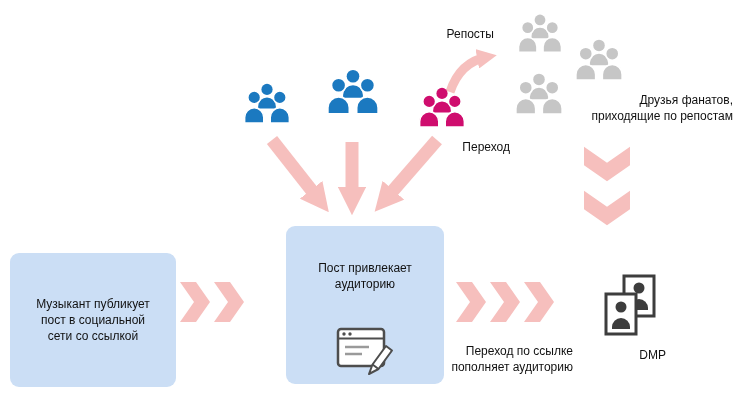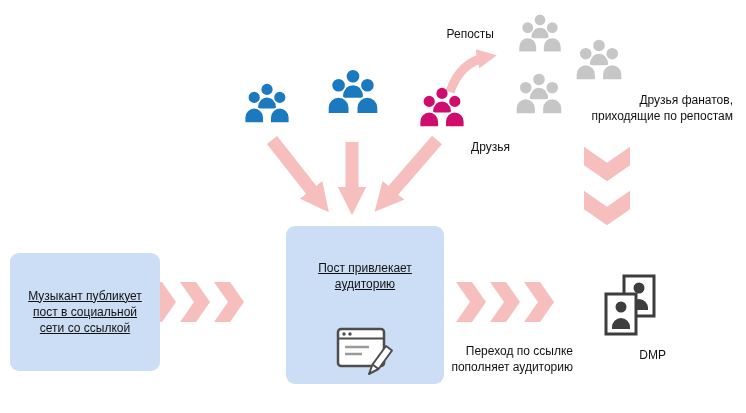--- a/index.html
+++ b/index.html
@@ -7,21 +7,21 @@
     position:relative;width:746px;height:413px;overflow:hidden;background:#fff;
     font-family:"Liberation Sans","DejaVu Sans",sans-serif;font-size:12px;color:#111;
     --box-fill:#cbdef5;--blue:#1b79c0;--pink:#cf0d6e;--gray:#c6c6c6;--arrow:#f6bfbd;--outline:#4d4d4d;
   }
   svg.layer{position:absolute;left:0;top:0;width:746px;height:413px;pointer-events:none}
   .abs{position:absolute}
   .lbl{position:absolute;line-height:1.3;text-align:right}
   .pre{white-space:pre-line;text-align:right}
   .box{
     position:absolute;background:var(--box-fill);border-radius:9px;
-    display:flex;align-items:center;justify-content:center;text-align:center;line-height:1.35;text-decoration:underline;
+    display:flex;align-items:center;justify-content:center;text-align:center;line-height:1.35;
   }
   .box-col{flex-direction:column;justify-content:flex-start;align-items:center}
   .ppl{position:absolute}
   use.blue{fill:var(--blue)}
   use.pink{fill:var(--pink)}
   use.gray{fill:var(--gray)}
   .arrline{stroke:var(--arrow);stroke-width:13;fill:none}
   .arrcurve{stroke:var(--arrow);stroke-width:9;fill:none}
   .chev{fill:var(--arrow)}
   #mk path{fill:var(--arrow)}
@@ -86,27 +86,27 @@
     <use href="#sym-people" class="gray"></use>
   </svg>
   <svg class="ppl" style="left:574px;top:38px" width="50" height="43" viewBox="0 0 60 52">
     <use href="#sym-people" class="gray"></use>
   </svg>
   <svg class="ppl" style="left:514px;top:72px" width="50" height="43" viewBox="0 0 60 52">
     <use href="#sym-people" class="gray"></use>
   </svg>
 
   <div class="lbl" style="left:430px;top:27px;width:64px">Репосты</div>
-  <div class="lbl" style="left:420px;top:140px;width:90px">Друзья</div>
+  <div class="lbl" style="left:420px;top:140px;width:90px">Переход</div>
   <div class="lbl pre" style="left:573px;top:93px;width:160px">Друзья фанатов,
 приходящие по репостам</div>
   <div class="lbl" style="left:425px;top:344px;width:148px">Переход по ссылке пополняет аудиторию</div>
   <div class="lbl dmp-lbl" style="left:598px;top:348px;width:68px">DMP</div>
 
-  <div class="box" style="left:10px;top:253px;width:126px;height:94px;padding:12px">
+  <div class="box" style="left:10px;top:253px;width:126px;height:94px;padding:20px">
     <div>Музыкант публикует пост в социальной сети со ссылкой</div>
   </div>
 
   <div class="box box-col" style="left:286px;top:226px;width:158px;height:158px;padding-top:34px;box-sizing:border-box">
     <div style="width:120px">Пост привлекает аудиторию</div>
     <svg class="abs" style="left:50%;bottom:8px;transform:translateX(-50%)" width="60" height="52" viewBox="0 0 60 52">
       <rect x="3" y="5" width="46" height="37" rx="3" fill="#fff" stroke="#4d4d4d" stroke-width="2.5"></rect>
       <line x1="3" y1="14.5" x2="49" y2="14.5" stroke="#4d4d4d" stroke-width="2"></line>
       <circle cx="9" cy="10" r="1.7" fill="#4d4d4d"></circle>
       <circle cx="15" cy="10" r="1.7" fill="#4d4d4d"></circle>

